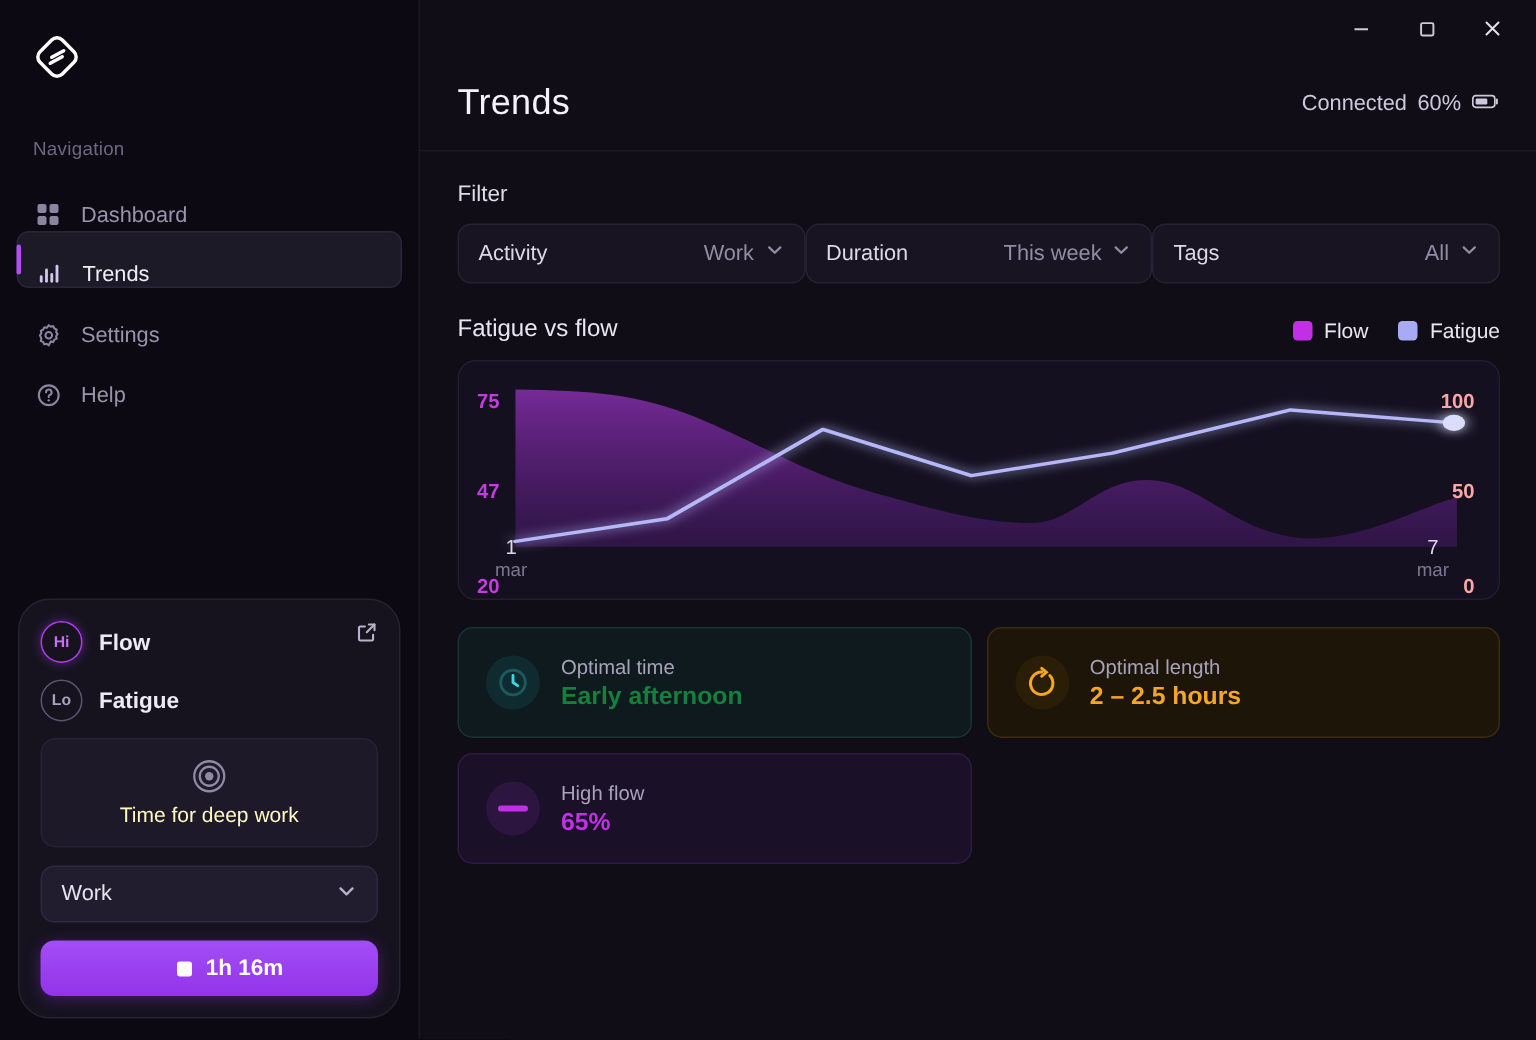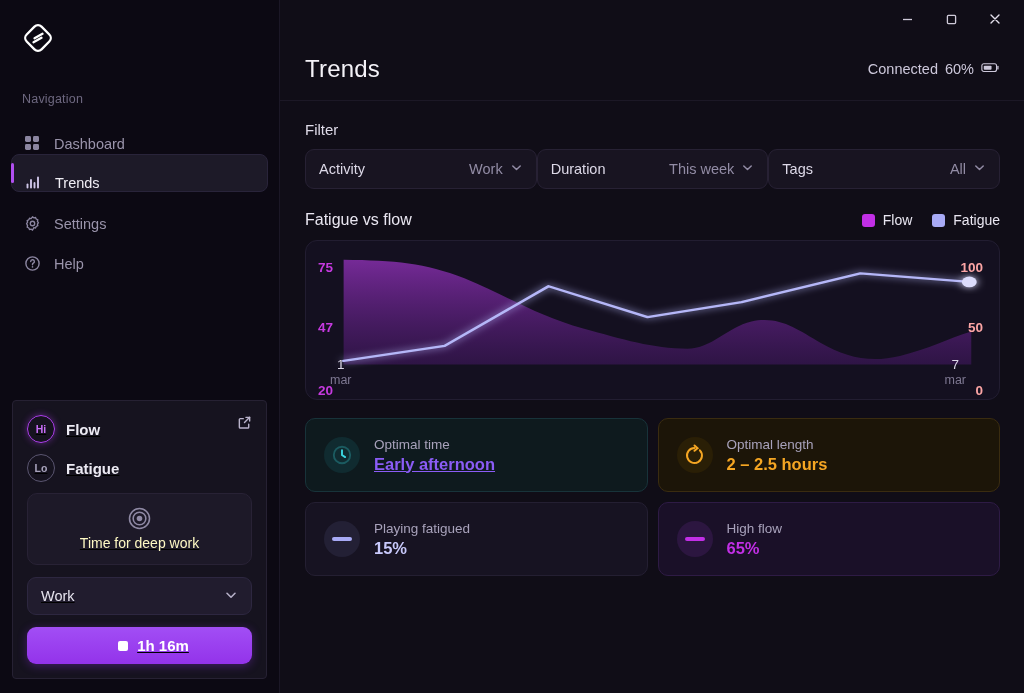--- a/index.html
+++ b/index.html
@@ -45,24 +45,23 @@
   }
   .nav-item.active .ico svg { stroke: #cfc6e8; }
 
   .sidebar-spacer { flex: 1 1 auto; }
 
   
   .side-card {
     margin: 0 12px 14px 12px;
     background: #16131f;
     border: 1px solid #262133;
-    border-radius: 4px;
+    border-radius: 21px;
     padding: 14px 14px 14px 14px;
     position: relative;
-    text-decoration: underline;
   }
   .sc-row { display:flex; align-items:center; gap: 11px; margin-bottom: 11px; }
   .badge {
     width: 28px; height: 28px; border-radius: 50%;
     display:flex; align-items:center; justify-content:center;
     font-size: 10.5px; font-weight: 700; flex: 0 0 28px;
   }
   .badge.hi { border: 1.8px solid #b03ef0; color:#c86ef7; box-shadow: 0 0 7px rgba(176,62,240,.45); }
   .badge.lo { border: 1.8px solid #5a5570; color:#a9a4bd; }
   .sc-row .nm { color:#eceaf3; font-size:15px; font-weight:700; }
@@ -396,48 +395,39 @@
 
         <div class="stat s-teal">
           <span class="circ" style="background:#102b30;">
             <svg width="22" height="22" viewBox="0 0 22 22" fill="none" stroke="#3bd6e0" stroke-width="1.9" stroke-linecap="round">
               <circle cx="11" cy="11" r="8.2" stroke-opacity=".28"></circle>
               <path d="M11 6.2V11l3.1 2.1"></path>
             </svg>
           </span>
           <span>
             <span class="k" style="display:block;">Optimal time</span>
-            <span class="v" style="display:block;color:#8b5cf6;text-decoration:underline;">Early afternoon</span>
+            <span class="v" style="display:block;color:#15803d;">Early afternoon</span>
           </span>
         </div>
 
         <div class="stat s-amber">
           <span class="circ" style="background:#2a1f06;">
             <svg width="23" height="23" viewBox="0 0 24 24" fill="none" stroke="#f5a623" stroke-width="2.1" stroke-linecap="round">
               <path d="M12 4.2a7.8 7.8 0 1 0 5.6 2.4"></path>
               <path d="M12 1.6 15.2 4.4 12 7.1"></path>
               <circle cx="17.6" cy="17.3" r=".95" fill="#f5a623" stroke="none"></circle>
               <circle cx="14.2" cy="19.4" r=".95" fill="#f5a623" stroke="none"></circle>
             </svg>
           </span>
           <span>
             <span class="k" style="display:block;">Optimal length</span>
             <span class="v" style="display:block;color:#f5a623;">2 – 2.5 hours</span>
           </span>
         </div>
 
-        <div class="stat s-gray">
-          <span class="circ" style="background:#232035;">
-            <span class="dash" style="background:#a8aaf6;"></span>
-          </span>
-          <span>
-            <span class="k" style="display:block;">Playing fatigued</span>
-            <span class="v" style="display:block;color:#c8c9fb;">15%</span>
-          </span>
-        </div>
 
         <div class="stat s-purp">
           <span class="circ" style="background:#2c1640;">
             <span class="dash" style="background:#c22fe6;"></span>
           </span>
           <span>
             <span class="k" style="display:block;">High flow</span>
             <span class="v" style="display: block; color: rgb(194, 47, 230);">65%</span>
           </span>
         </div>

